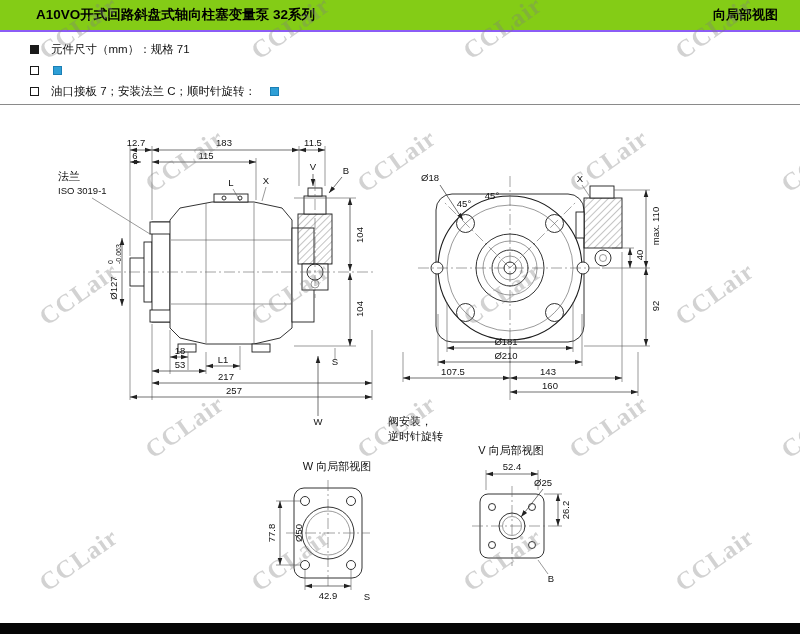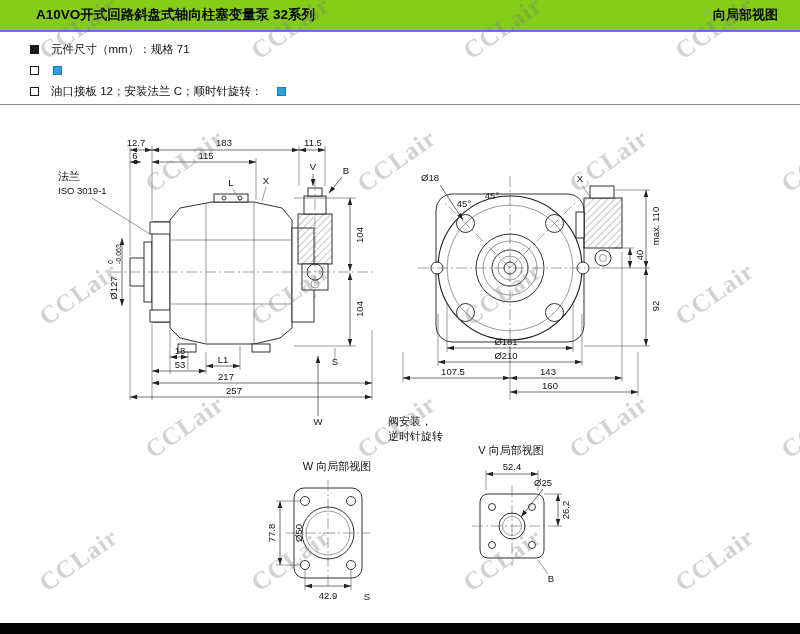--- a/index.html
+++ b/index.html
@@ -280,21 +280,21 @@
     <div class="brow">
       <span class="sq filled"></span>
       <span class="btxt">元件尺寸（mm）：规格 71</span>
     </div>
     <div class="brow">
       <span class="sq hollow"></span>
       <span class="chip"></span>
     </div>
     <div class="brow">
       <span class="sq hollow"></span>
-      <span class="btxt">油口接板 12；安装法兰 C；顺时针旋转：</span>
+      <span class="btxt">油口接板 7；安装法兰 C；顺时针旋转：</span>
       <span class="chip"></span>
     </div>
   </div>
 
   <div class="rule2"></div>
   <div class="footer-bar"></div>
   <div class="wm-layer" id="wm-layer">
       <span class="wm" style="left: 34px; top: 14px;">CCLair</span>
       <span class="wm" style="left: 246px; top: 14px;">CCLair</span>
       <span class="wm" style="left: 458px; top: 14px;">CCLair</span>

